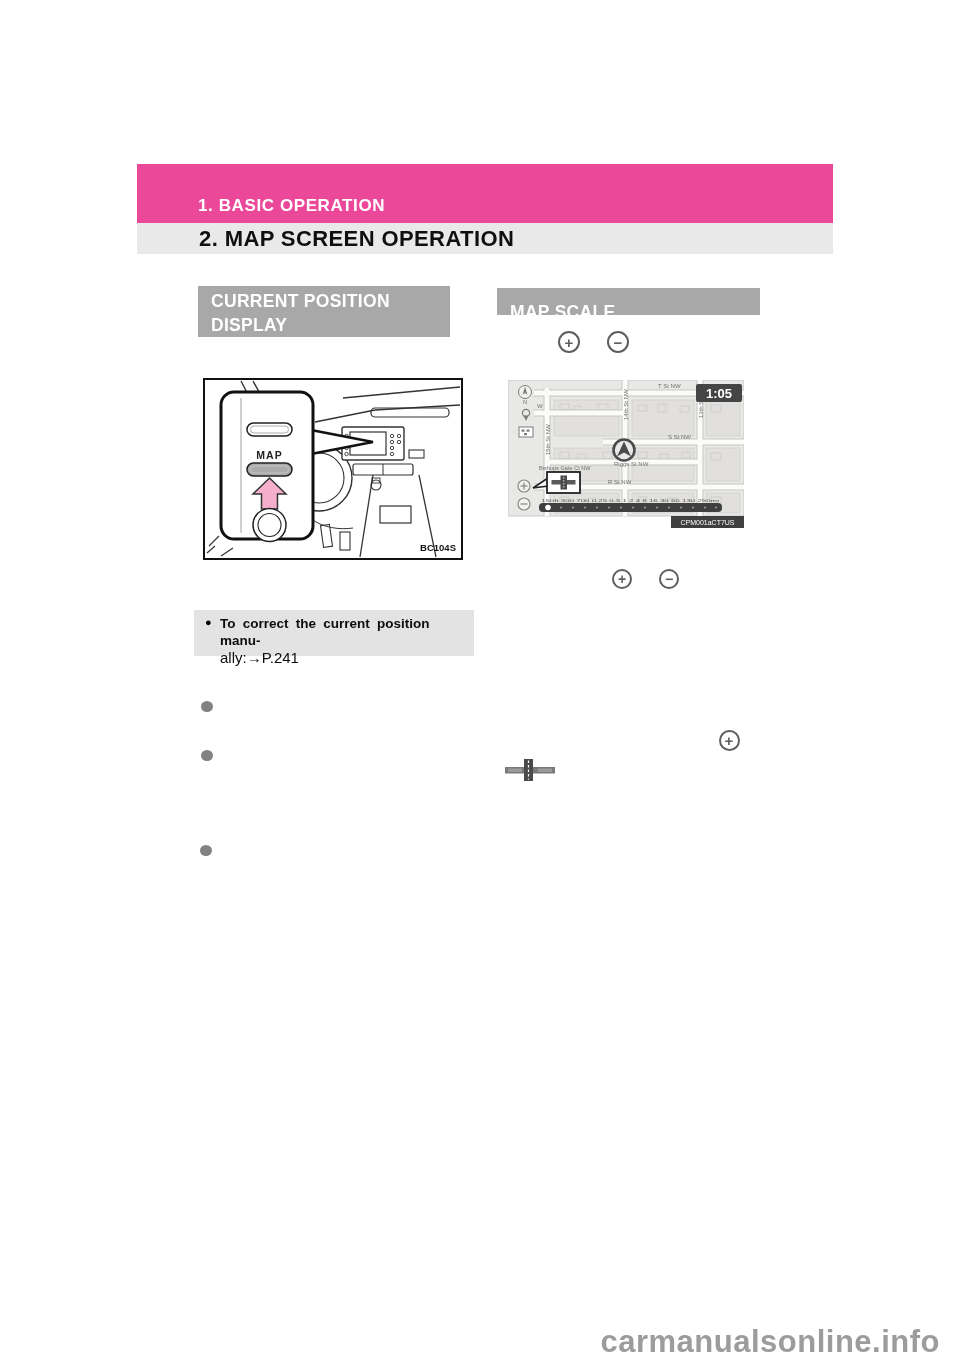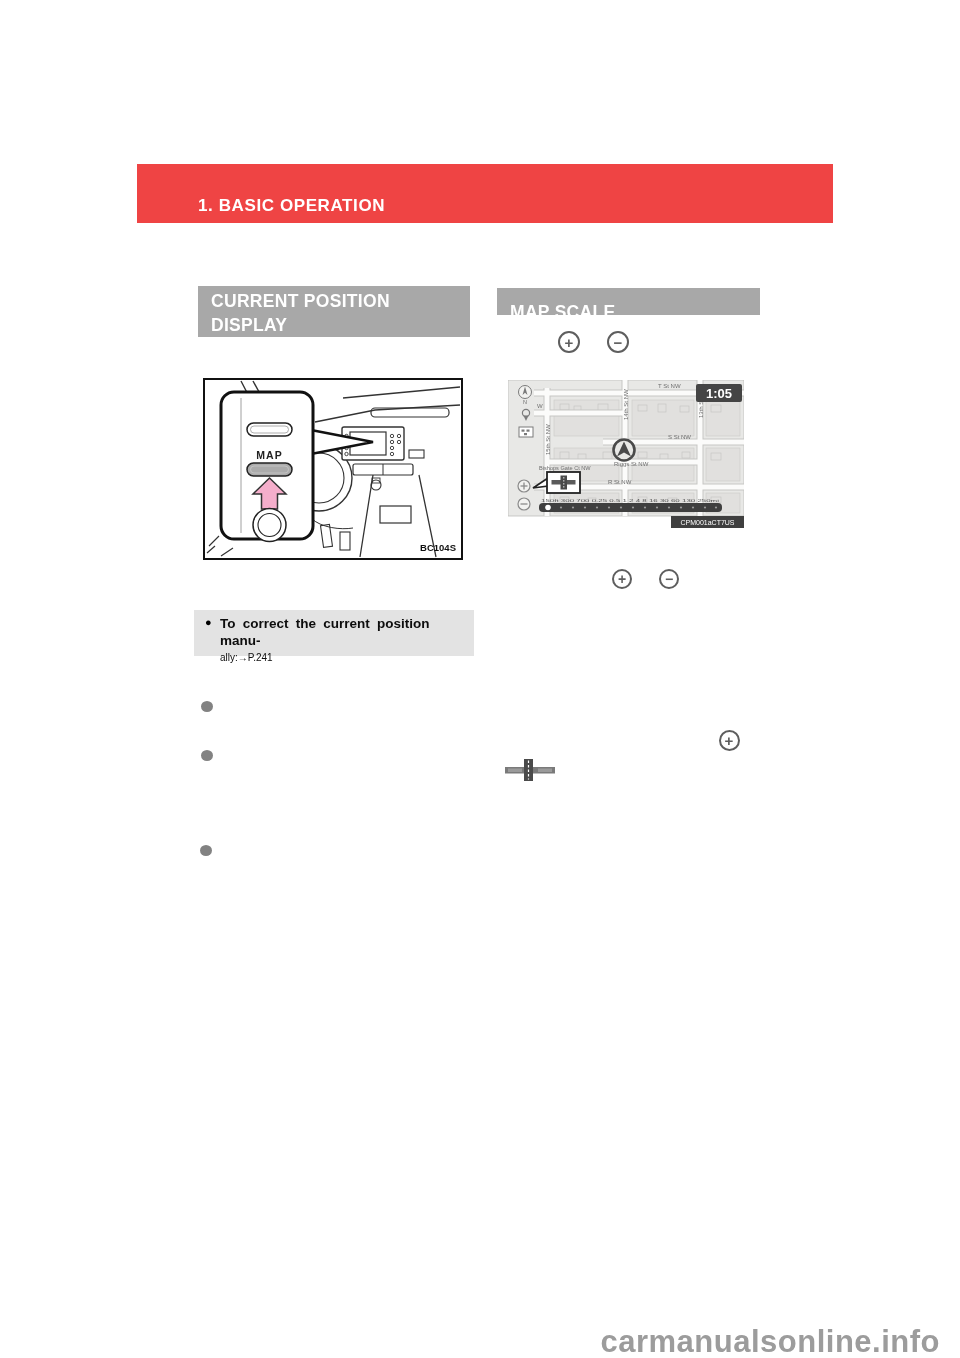--- a/index.html
+++ b/index.html
@@ -1,66 +1,69 @@
 <!DOCTYPE html>
 <html><head>
 <meta charset="utf-8">
 <style>
   html,body{margin:0;padding:0;background:#fff;}
   .page{position:relative;width:960px;height:1358px;background:#fff;overflow:hidden;
         font-family:"Liberation Sans", sans-serif;}
 
   
-  .band1{position:absolute;left:137px;top:164px;width:696px;height:59px;background:#ef4444;
+  .band1{position:absolute;left:137px;top:164px;width:696px;height:59px;background:#ec4899;
          display:flex;align-items:flex-end;}
   .band1 .txt{color:#fff;font-weight:bold;font-size:17px;letter-spacing:.6px;margin:0 0 7px 61px;}
   .band2{position:absolute;left:137px;top:223px;width:696px;height:31px;background:#e9e9e9;
          display:flex;align-items:center;}
   .band2 .txt{color:#0f0f0f;font-weight:bold;font-size:22px;letter-spacing:.4px;margin-left:62px;}
 
   
   .sechead{position:absolute;background:#a8a8a8;color:#fff;font-weight:bold;font-size:17.5px;
            letter-spacing:.3px;box-sizing:border-box;padding:3px 0 0 13px;line-height:24px;
            white-space:pre-line;}
-  .sechead.left{left:198px;top:286px;width:272px;height:51px;}
+  .sechead.left{left:198px;top:286px;width:252px;height:51px;}
   .sechead.right{left:497px;top:288px;width:263px;height:27px;padding-top:12px;}
 
   
   .zic{position:absolute;background:#fff;display:flex;align-items:center;justify-content:center;}
   .zic .c{border:2px solid #5e5e5e;border-radius:50%;color:#5e5e5e;display:flex;align-items:center;
           justify-content:center;font-weight:bold;line-height:1;box-sizing:border-box;}
   .zic.lg{width:28px;height:30px;}   .zic.lg .c{width:22px;height:22px;font-size:15px;}
   .zic.md{width:24px;height:25px;}   .zic.md .c{width:20px;height:20px;font-size:14px;}
   .zic.sm{width:26px;height:26px;}   .zic.sm .c{width:21px;height:21px;font-size:15px;}
 
   
   .fig-dash{position:absolute;left:203px;top:378px;width:260px;height:182px;}
   .fig-map{position:absolute;left:508px;top:380px;width:236px;height:148px;}
 
   
   .note{position:absolute;left:194px;top:610px;width:280px;height:46px;background:#e3e3e3;
         box-sizing:border-box;}
   .note .b{position:absolute;left:11px;top:6px;font-size:11px;color:#000;}
   .note .l1{margin:5px 6px 0 26px;font-size:13.5px;line-height:17px;color:#0d0d0d;word-spacing:3.5px;font-weight:bold;}
-  .note .l2{margin:0 6px 8px 26px;font-size:10px;line-height:17px;color:#0d0d0d;}
+  .note .l2{margin:0 6px 8px 26px;font-size:15px;line-height:17px;color:#0d0d0d;}
 
   
   .gbullet{position:absolute;width:12px;height:11px;border-radius:50%;background:#828282;}
 
   
   .wm{position:absolute;right:20px;top:1324px;font-size:31px;font-weight:600;color:#9c9c9c;
       letter-spacing:.5px;}
 </style>
 </head>
 <body>
 
 <div class="page">
 
   <div class="band1">
     <div class="txt">1. BASIC OPERATION</div>
+  </div>
+  <div class="band2">
+    <div class="txt">2. MAP SCREEN OPERATION</div>
   </div>
 
   <div class="sechead left">CURRENT POSITION
 DISPLAY</div>
   <div class="sechead right">MAP SCALE</div>
 
   <div class="zic lg" style="left:555px;top:327px;">
     <div class="c">+</div>
   </div>
   <div class="zic lg" style="left:604px;top:327px;">

